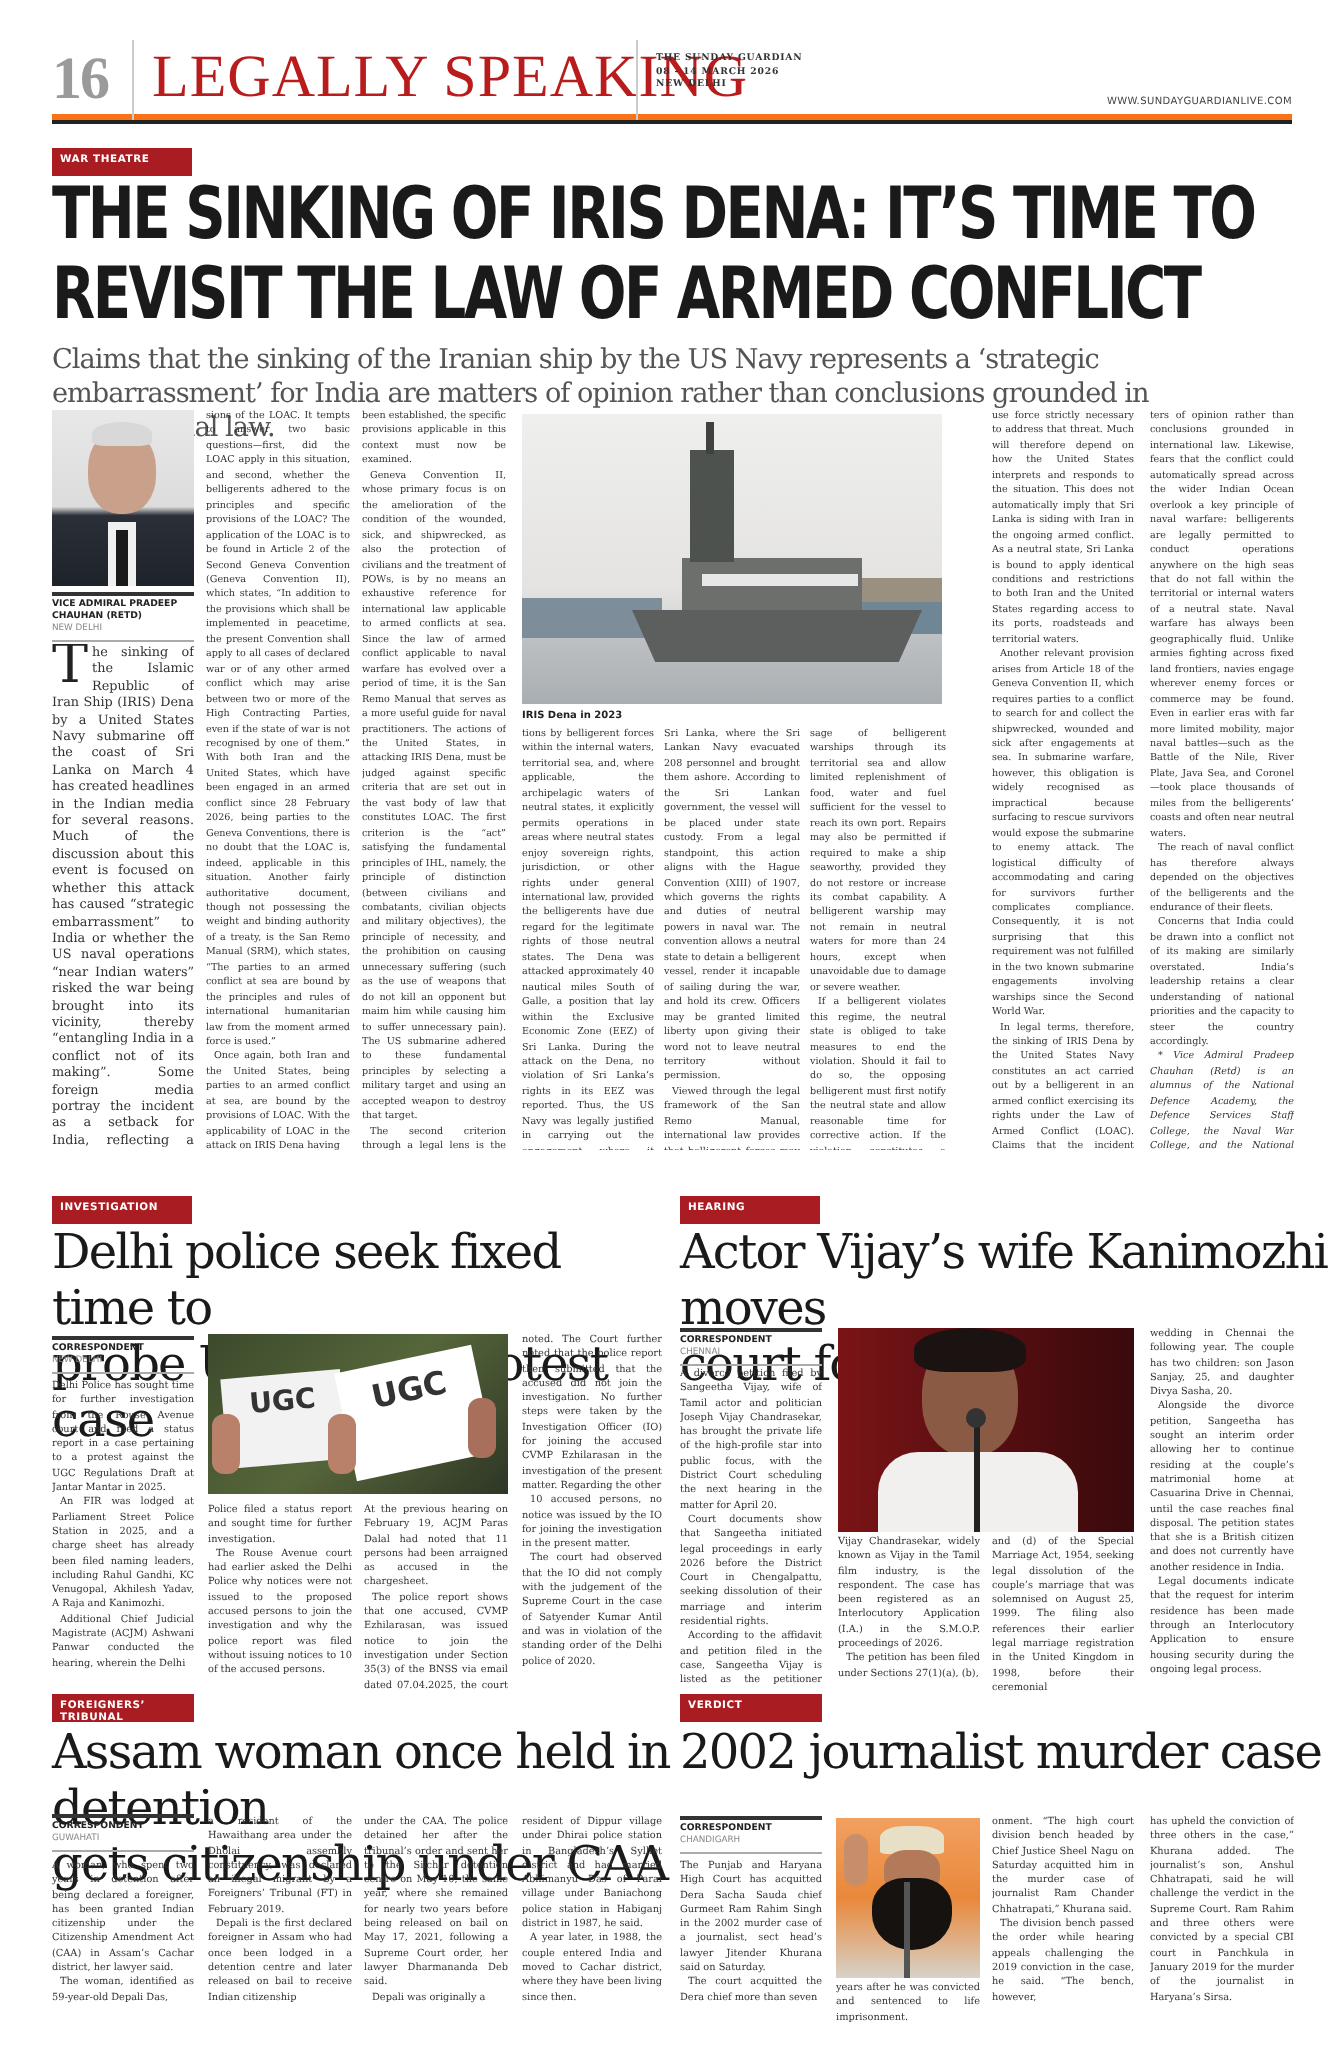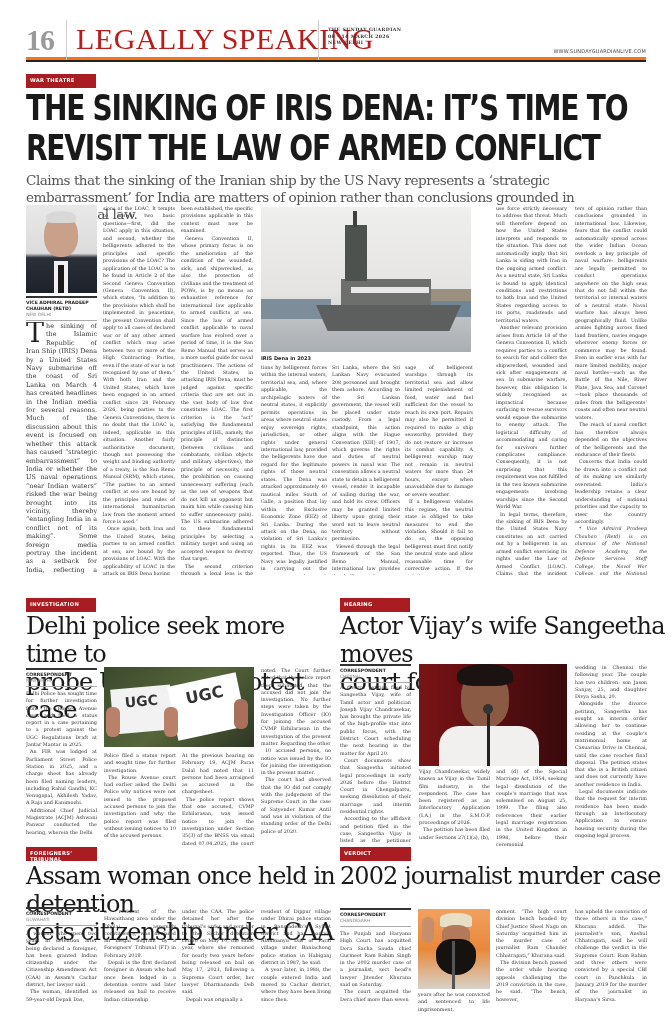--- a/index.html
+++ b/index.html
@@ -123,21 +123,21 @@
 </div>
 <div class="col" style="left:575px; top:205px; width:72px; height:370px;">
   <p class="noindent">ters of opinion rather than conclusions grounded in international law. Likewise, fears that the conflict could automatically spread across the wider Indian Ocean overlook a key principle of naval warfare: belligerents are legally permitted to conduct operations anywhere on the high seas that do not fall within the territorial or internal waters of a neutral state. Naval warfare has always been geographically fluid. Unlike armies fighting across fixed land frontiers, navies engage wherever enemy forces or commerce may be found. Even in earlier eras with far more limited mobility, major naval battles—such as the Battle of the Nile, River Plate, Java Sea, and Coronel—took place thousands of miles from the belligerents’ coasts and often near neutral waters.</p>
   <p>The reach of naval conflict has therefore always depended on the objectives of the belligerents and the endurance of their fleets.</p>
   <p>Concerns that India could be drawn into a conflict not of its making are similarly overstated. India’s leadership retains a clear understanding of national priorities and the capacity to steer the country accordingly.</p>
   <p class="note">* Vice Admiral Pradeep Chauhan (Retd) is an alumnus of the National Defence Academy, the Defence Services Staff College, the Naval War College, and the National Defence College. He is currently the Director-General of the National Maritime Foundation.</p>
 </div>
 
 <div class="tag" style="left:26px; top:598px; width:70px;">INVESTIGATION</div>
 <div class="hl2" style="left:26px; top:612px; width:310px;">
-  <div>Delhi police seek more time to</div>
+  <div>Delhi police seek fixed time to</div>
   <div>probe UGC draft protest case</div>
 </div>
 <div class="byline-box" style="left:26px; top:668px; width:71px;">
   <div class="byline-rule"></div>
   <div class="byline-name">CORRESPONDENT</div>
   <div class="byline-place">NEW DELHI</div>
 </div>
 <div class="col" style="left:26px; top:690px; width:71px; height:155px; font-size:4.9px; line-height:7.3px;">
   <p class="noindent">Delhi Police has sought time for further investigation from the Rouse Avenue court and filed a status report in a case pertaining to a protest against the UGC Regulations Draft at Jantar Mantar in 2025.</p>
   <p>An FIR was lodged at Parliament Street Police Station in 2025, and a charge sheet has already been filed naming leaders, including Rahul Gandhi, KC Venugopal, Akhilesh Yadav, A Raja and Kanimozhi.</p>
@@ -159,21 +159,21 @@
   <p>The police report shows that one accused, CVMP Ezhilarasan, was issued notice to join the investigation under Section 35(3) of the BNSS via email dated 07.04.2025, the court had</p>
 </div>
 <div class="col" style="left:261px; top:667px; width:70px; height:180px; font-size:4.9px; line-height:7.3px;">
   <p class="noindent">noted. The Court further noted that the police report then submitted that the accused did not join the investigation. No further steps were taken by the Investigation Officer (IO) for joining the accused CVMP Ezhilarasan in the investigation of the present matter. Regarding the other</p>
   <p>10 accused persons, no notice was issued by the IO for joining the investigation in the present matter.</p>
   <p>The court had observed that the IO did not comply with the judgement of the Supreme Court in the case of Satyender Kumar Antil and was in violation of the standing order of the Delhi police of 2020.</p>
 </div>
 
 <div class="tag" style="left:340px; top:598px; width:70px;">HEARING</div>
 <div class="hl2" style="left:340px; top:612px; width:330px;">
-  <div>Actor Vijay’s wife Sangeetha moves</div>
+  <div>Actor Vijay’s wife Kanimozhi moves</div>
   <div>court for separation</div>
 </div>
 <div class="byline-box" style="left:340px; top:664px; width:71px;">
   <div class="byline-rule"></div>
   <div class="byline-name">CORRESPONDENT</div>
   <div class="byline-place">CHENNAI</div>
 </div>
 <div class="col" style="left:340px; top:684px; width:71px; height:160px; font-size:4.9px; line-height:7.3px;">
   <p class="noindent">A divorce petition filed by Sangeetha Vijay, wife of Tamil actor and politician Joseph Vijay Chandrasekar, has brought the private life of the high-profile star into public focus, with the District Court scheduling the next hearing in the matter for April 20.</p>
   <p>Court documents show that Sangeetha initiated legal proceedings in early 2026 before the District Court in Chengalpattu, seeking dissolution of their marriage and interim residential rights.</p>

